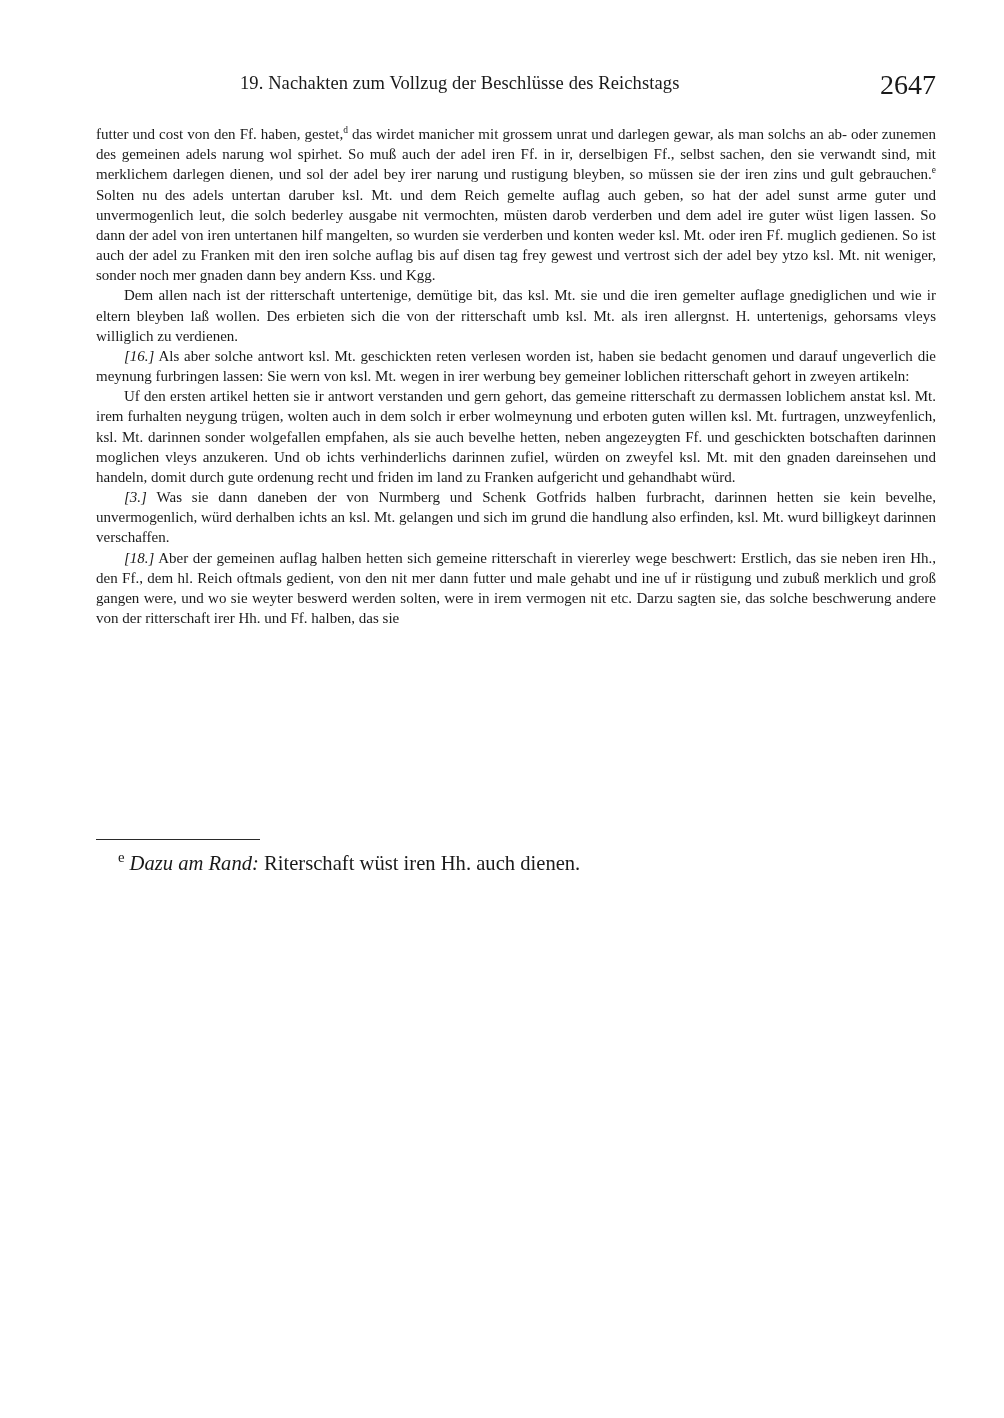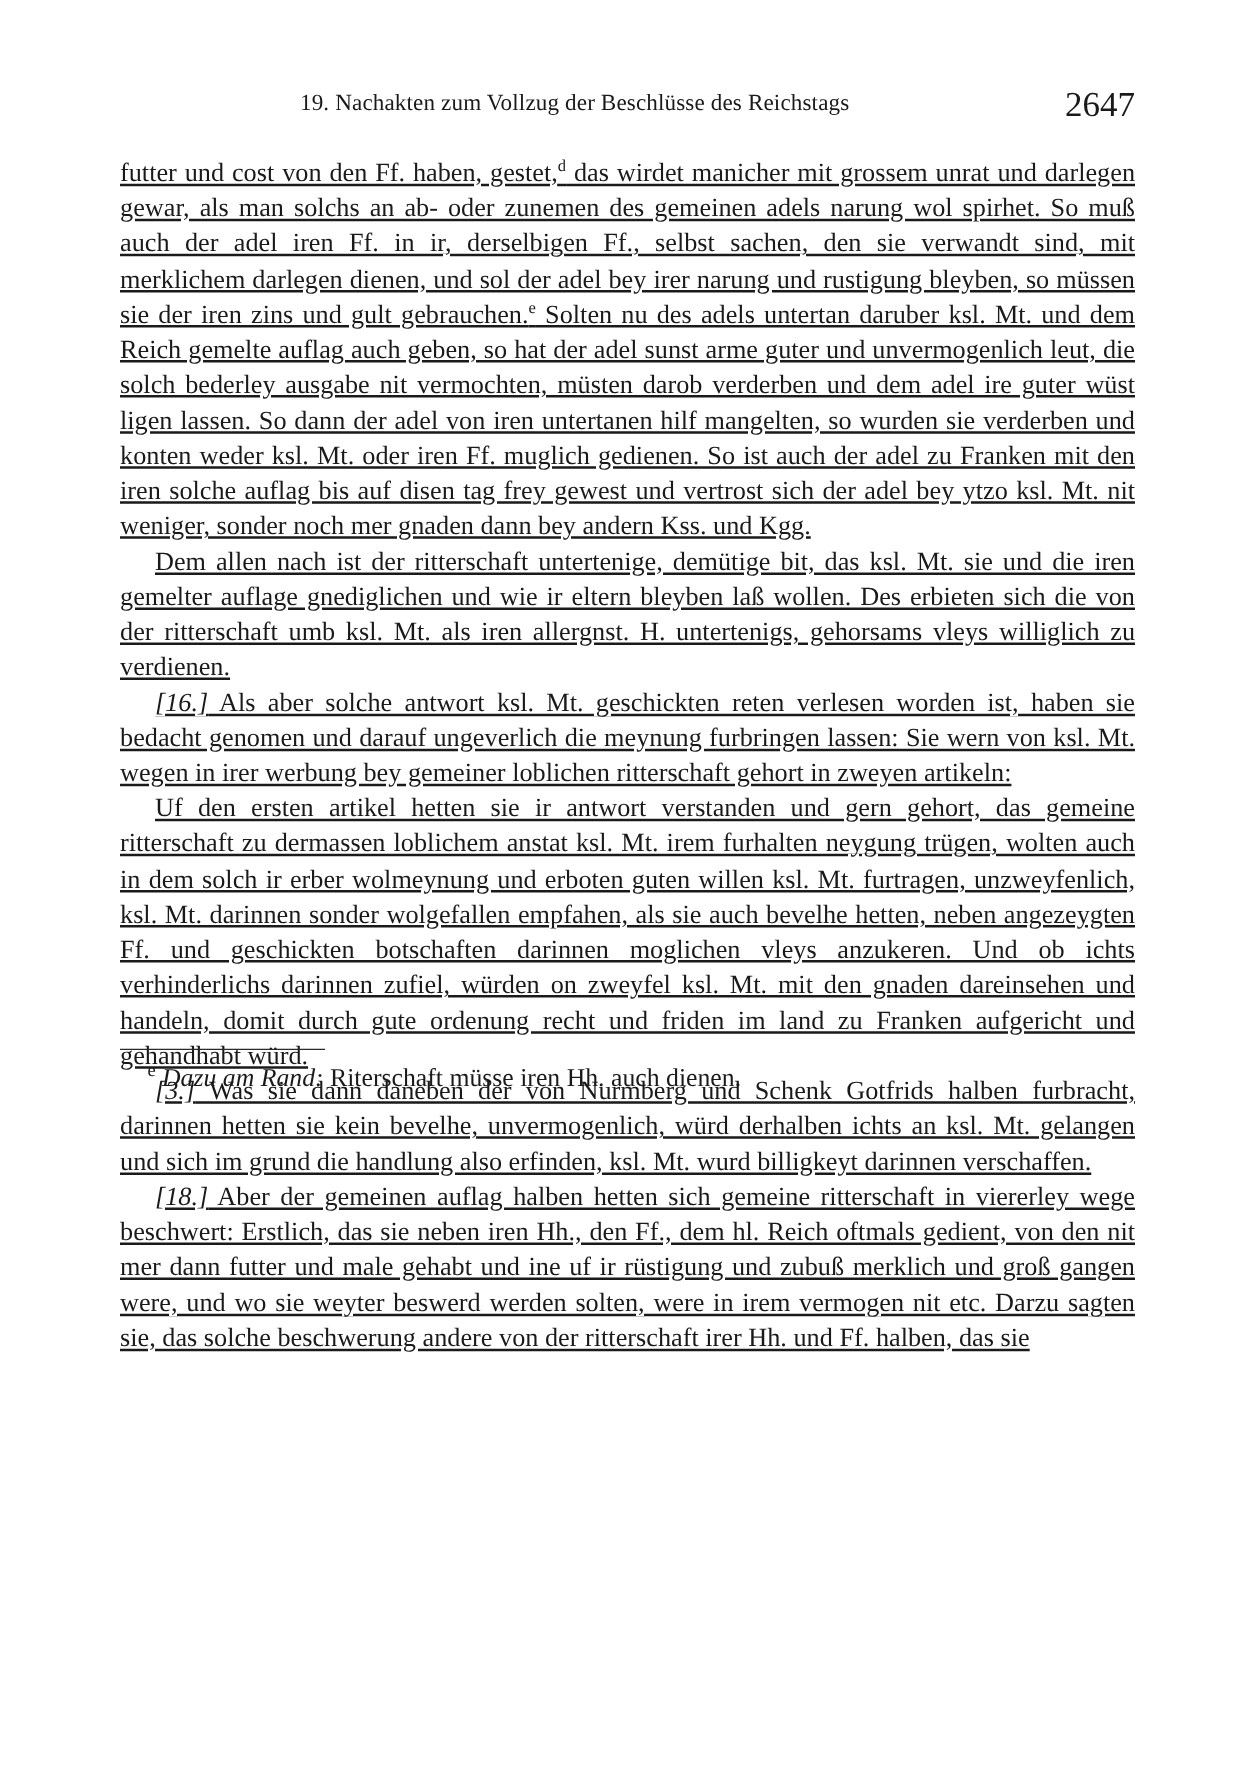--- a/index.html
+++ b/index.html
@@ -15,21 +15,21 @@
     position: relative;
     overflow: hidden;
   }
   .page {
     position: absolute;
     left: 0;
     top: 0;
     width: 1004px;
     height: 1032px;
     box-sizing: border-box;
-    padding: 72px 96px 40px 96px;
+    padding: 72px 68px 40px 96px;
   }
   .running-head {
     display: flex;
     align-items: baseline;
     justify-content: flex-start;
     font-size: 18.5px;
     line-height: 1.2;
     margin: 0 0 26px 0;
     position: relative;
     height: 26px;
@@ -41,26 +41,25 @@
     white-space: nowrap;
     letter-spacing: 0.1px;
   }
   .running-head .rh-page {
     position: absolute;
     right: 0;
     top: -4px;
     font-size: 28px;
   }
   .body-text {
-    font-size: 21px;
+    font-size: 15px;
     line-height: 1.345;
     text-align: justify;
     text-justify: inter-word;
     hyphens: manual;
-    text-decoration: underline;
   }
   .body-text p {
     margin: 0;
   }
   .body-text p.indent {
     text-indent: 28px;
   }
   sup {
     font-size: 0.63em;
     vertical-align: super;
@@ -112,16 +111,16 @@
     <p><span>futter und cost von den Ff. haben, gestet,</span><sup>d</sup><span> das wirdet manicher mit grossem unrat und darlegen gewar, als man solchs an ab- oder zunemen des gemeinen adels narung wol spirhet. So muß auch der adel iren Ff. in ir, derselbigen Ff., selbst sachen, den sie verwandt sind, mit merklichem darlegen dienen, und sol der adel bey irer narung und rustigung bleyben, so müssen sie der iren zins und gult gebrauchen.</span><sup>e</sup><span> Solten nu des adels untertan daruber ksl. Mt. und dem Reich gemelte auflag auch geben, so hat der adel sunst arme guter und unvermogenlich leut, die solch bederley ausgabe nit vermochten, müsten darob verderben und dem adel ire guter wüst ligen lassen. So dann der adel von iren untertanen hilf mangelten, so wurden sie verderben und konten weder ksl. Mt. oder iren Ff. muglich gedienen. So ist auch der adel zu Franken mit den iren solche auflag bis auf disen tag frey gewest und vertrost sich der adel bey ytzo ksl. Mt. nit weniger, sonder noch mer gnaden dann bey andern Kss. und Kgg.</span></p>
     <p class="indent"><span>Dem allen nach ist der ritterschaft untertenige, demütige bit, das ksl. Mt. sie und die iren gemelter auflage gnediglichen und wie ir eltern bleyben laß wollen. Des erbieten sich die von der ritterschaft umb ksl. Mt. als iren allergnst. H. untertenigs, gehorsams vleys williglich zu verdienen.</span></p>
     <p class="indent"><em>[16.]</em><span> Als aber solche antwort ksl. Mt. geschickten reten verlesen worden ist, haben sie bedacht genomen und darauf ungeverlich die meynung furbringen lassen: Sie wern von ksl. Mt. wegen in irer werbung bey gemeiner loblichen ritterschaft gehort in zweyen artikeln:</span></p>
     <p class="indent"><span>Uf den ersten artikel hetten sie ir antwort verstanden und gern gehort, das gemeine ritterschaft zu dermassen loblichem anstat ksl. Mt. irem furhalten neygung trügen, wolten auch in dem solch ir erber wolmeynung und erboten guten willen ksl. Mt. furtragen, unzweyfenlich, ksl. Mt. darinnen sonder wolgefallen empfahen, als sie auch bevelhe hetten, neben angezeygten Ff. und geschickten botschaften darinnen moglichen vleys anzukeren. Und ob ichts verhinderlichs darinnen zufiel, würden on zweyfel ksl. Mt. mit den gnaden dareinsehen und handeln, domit durch gute ordenung recht und friden im land zu Franken aufgericht und gehandhabt würd.</span></p>
     <p class="indent"><em>[3.]</em><span> Was sie dann daneben der von Nurmberg und Schenk Gotfrids halben furbracht, darinnen hetten sie kein bevelhe, unvermogenlich, würd derhalben ichts an ksl. Mt. gelangen und sich im grund die handlung also erfinden, ksl. Mt. wurd billigkeyt darinnen verschaffen.</span></p>
     <p class="indent"><em>[18.]</em><span> Aber der gemeinen auflag halben hetten sich gemeine ritterschaft in viererley wege beschwert: Erstlich, das sie neben iren Hh., den Ff., dem hl. Reich oftmals gedient, von den nit mer dann futter und male gehabt und ine uf ir rüstigung und zubuß merklich und groß gangen were, und wo sie weyter beswerd werden solten, were in irem vermogen nit etc. Darzu sagten sie, das solche beschwerung andere von der ritterschaft irer Hh. und Ff. halben, das sie</span></p>
   </div>
 
   <div class="footnotes">
     <div class="fn-rule"></div>
-    <p class="footnote"><span class="fn-mark">e</span><span class="fn-lead">Dazu am Rand:</span><span> Riterschaft müsse iren Hh. auch dienen.</span></p>
+    <p class="footnote"><span class="fn-mark">e</span><span class="fn-lead">Dazu am Rand:</span><span> Riterschaft wüst iren Hh. auch dienen.</span></p>
   </div>
 
 </div>
 
 </body></html>

